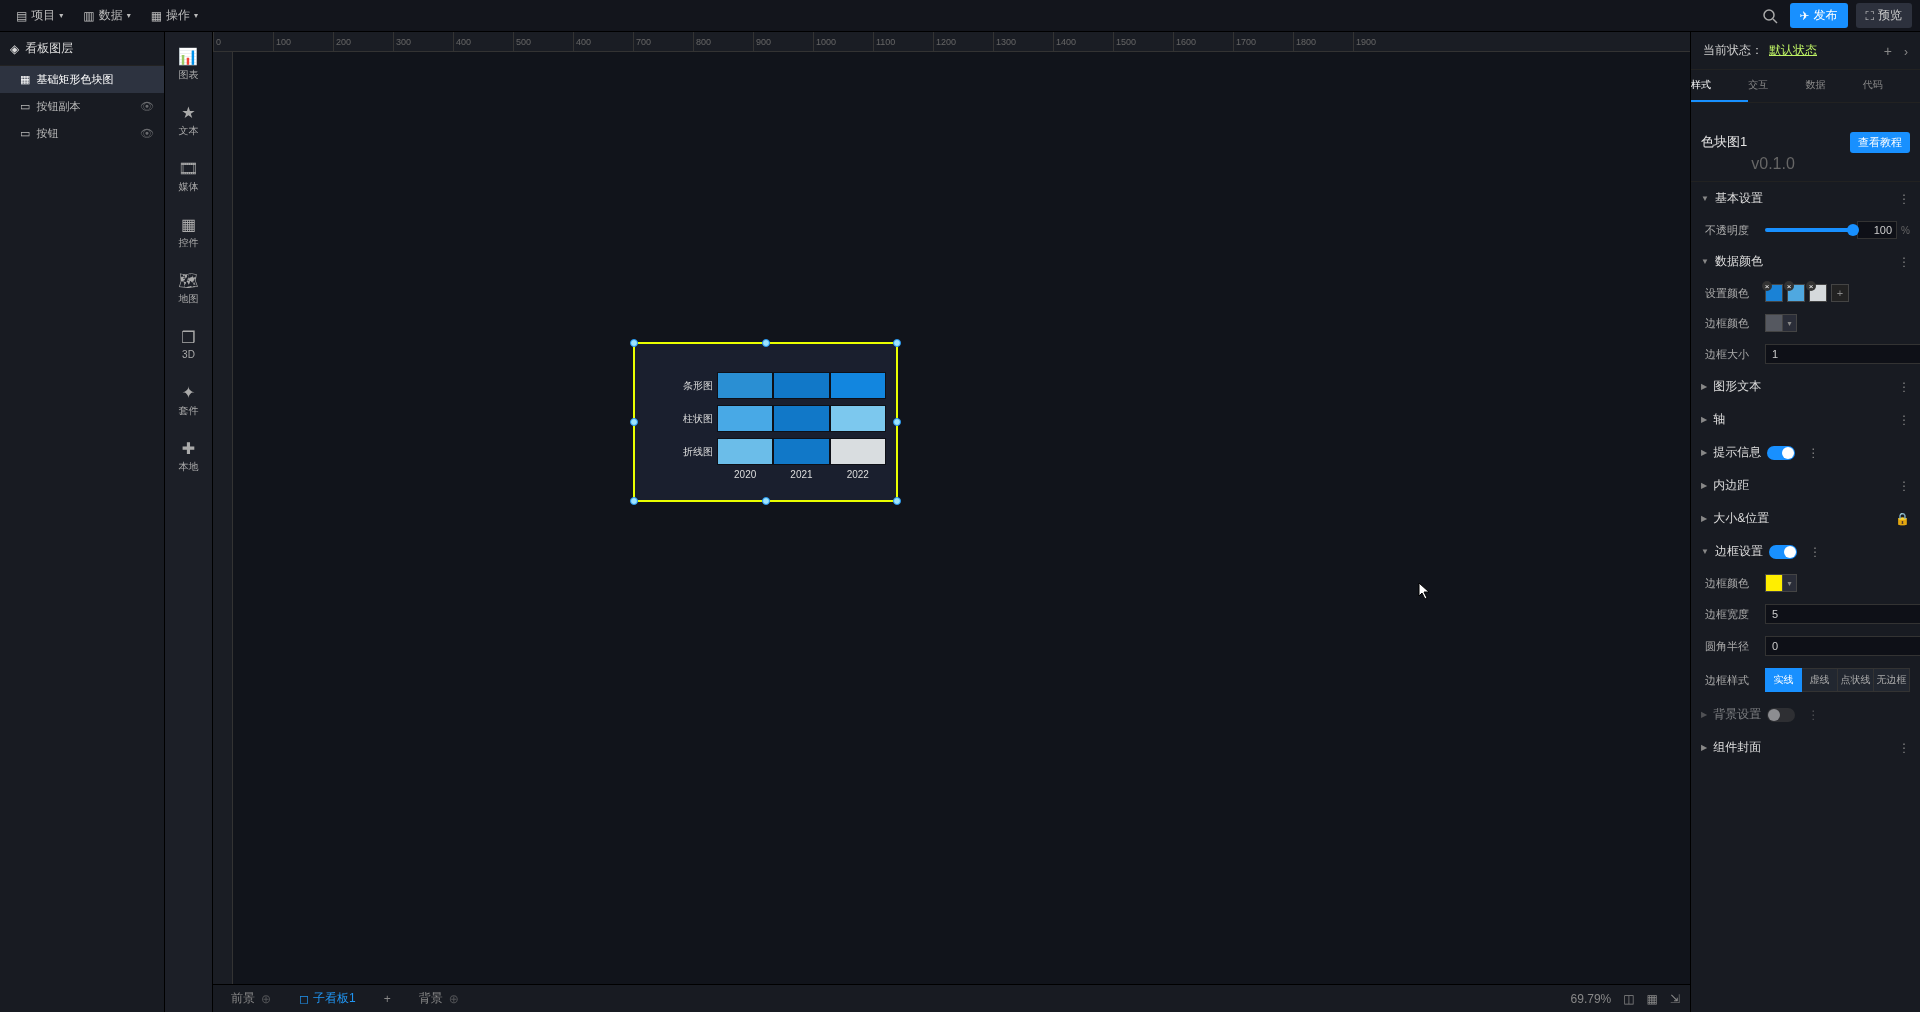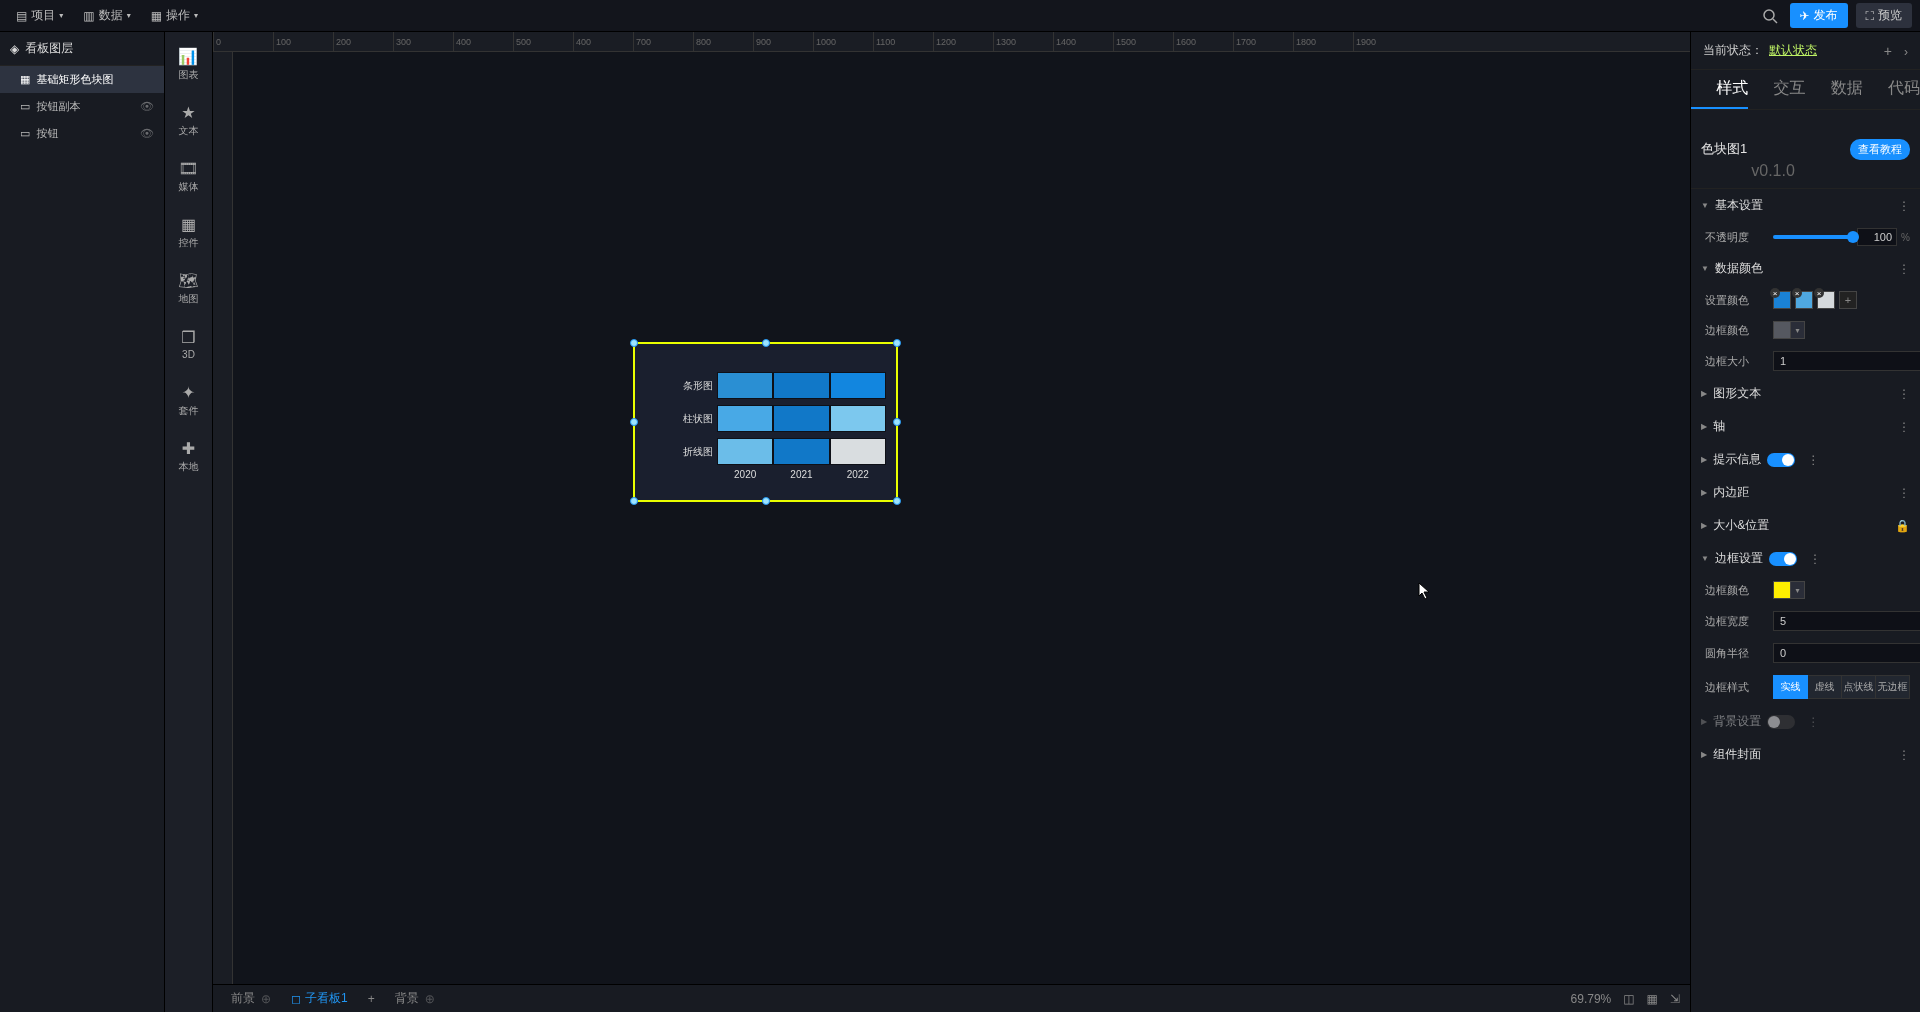--- a/index.html
+++ b/index.html
@@ -55,32 +55,32 @@
 .canvas-footer { position:absolute; left:0; right:0; bottom:0; height:28px; background:#181b22; border-top:1px solid #000; display:flex; align-items:center; padding:0 10px; gap:12px; }
 .footer-tab { padding:2px 8px; cursor:pointer; color:#888; display:flex; align-items:center; gap:4px; }
 .footer-tab.active { color:#2196f3; }
 .footer-spacer { flex:1; }
 
 
 .right-panel { width:230px; background:#181b22; border-left:1px solid #000; display:flex; flex-direction:column; overflow:hidden; }
 .state-row { padding:10px 12px; display:flex; align-items:flex-end; gap:6px; border-bottom:1px solid #222; font-size:12px; color:#ccc; }
 .state-row .add { margin-left:auto; cursor:pointer; color:#888; font-size:14px; }
 .tabs { display:flex; border-bottom:1px solid #222; }
-.tab { flex:1; text-align:right; padding:8px 0; cursor:pointer; color:#888; font-size:16px; }
+.tab { flex:1; text-align:left; padding:8px 0; cursor:pointer; color:#888; font-size:10px; }
 .tab.active { color:#fff; border-bottom:2px solid #1890ff; }
 .comp-name-row { padding:8px 10px; display:flex; align-items:center; border-bottom:1px solid #222; }
 .comp-name-row .name { color:#e5e5e5; font-size:13px; }
 .comp-name-row .ver { color:#666; font-size:16px; margin-left:4px;margin-top:44px; }
-.comp-name-row .tutorial { margin-left:auto; background:#1890ff; color:#fff; padding:3px 8px; border-radius:10px; cursor:pointer; font-size:11px; }
+.comp-name-row .tutorial { margin-left:auto; background:#1890ff; color:#fff; padding:3px 8px; border-radius:3px; cursor:pointer; font-size:11px; }
 
 .props { flex:1; overflow-y:auto; }
 .section-head { padding:8px 10px; display:flex; align-items:center; gap:6px; cursor:pointer; color:#ddd; font-size:12px; }
 .section-head .caret { font-size:8px; color:#888; }
 .section-head .more { margin-left:auto; color:#888; cursor:pointer; }
-.prop-row { padding:6px 10px 6px 14px; display:flex; align-items:center; gap:8px; font-size:11px; color:#aaa;justify-content:space-between; }
+.prop-row { padding:6px 10px 6px 14px; display:flex; align-items:center; gap:0; font-size:11px; color:#aaa;justify-content:space-between; }
 .prop-row .label { width:60px; flex-shrink:0; }
 .prop-row .ctrl { flex:1; display:flex; align-items:center; gap:4px; }
 .slider { flex:1; height:4px; background:#333; position:relative; border-radius:2px; }
 .slider .fill { position:absolute; left:0; top:0; bottom:0; background:#1890ff; border-radius:2px; }
 .slider .thumb { position:absolute; top:-4px; width:12px; height:12px; background:#1890ff; border-radius:50%; margin-left:-6px; }
 .num-input { width:40px; background:#0e1017; border:1px solid #333; color:#ccc; padding:2px 4px; font-size:11px; text-align:right; }
 .unit { color:#666; font-size:10px; }
 .swatch { width:18px; height:18px; border:1px solid #444; cursor:pointer; position:relative; }
 .swatch.add { display:flex; align-items:center; justify-content:center; color:#888; background:#222; }
 .swatch .del { position:absolute; top:-4px; left:-4px; width:10px; height:10px; background:#333; color:#fff; font-size:8px; border-radius:50%; display:flex; align-items:center; justify-content:center; }
@@ -257,21 +257,21 @@
             </div>
             <div class="hm-xlabels">
               <div class="hm-xlabel">2020</div>
               <div class="hm-xlabel">2021</div>
               <div class="hm-xlabel">2022</div>
             </div>
           </div>
       </div>
     </div>
     <div class="canvas-footer">
-      <div id="footer-tabs" style="display:flex;gap:4px;align-items:center;">
+      <div id="footer-tabs" style="display:flex;gap:12px;align-items:center;">
           <div class="footer-tab">
             <span>前景</span>
             <span style="margin-left:2px;opacity:.5;">⊕</span>
           </div>
           <div class="footer-tab active">
             <span>◻</span>
             <span>子看板1</span>
           </div>
           <div class="footer-tab">+</div>
           <div class="footer-tab">

